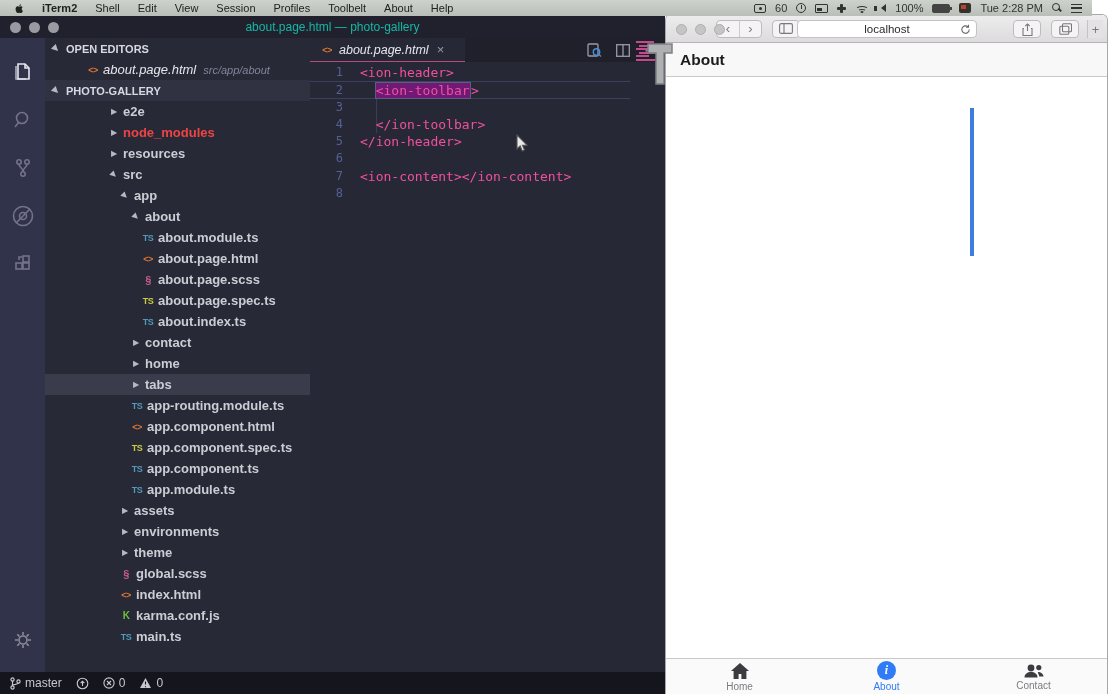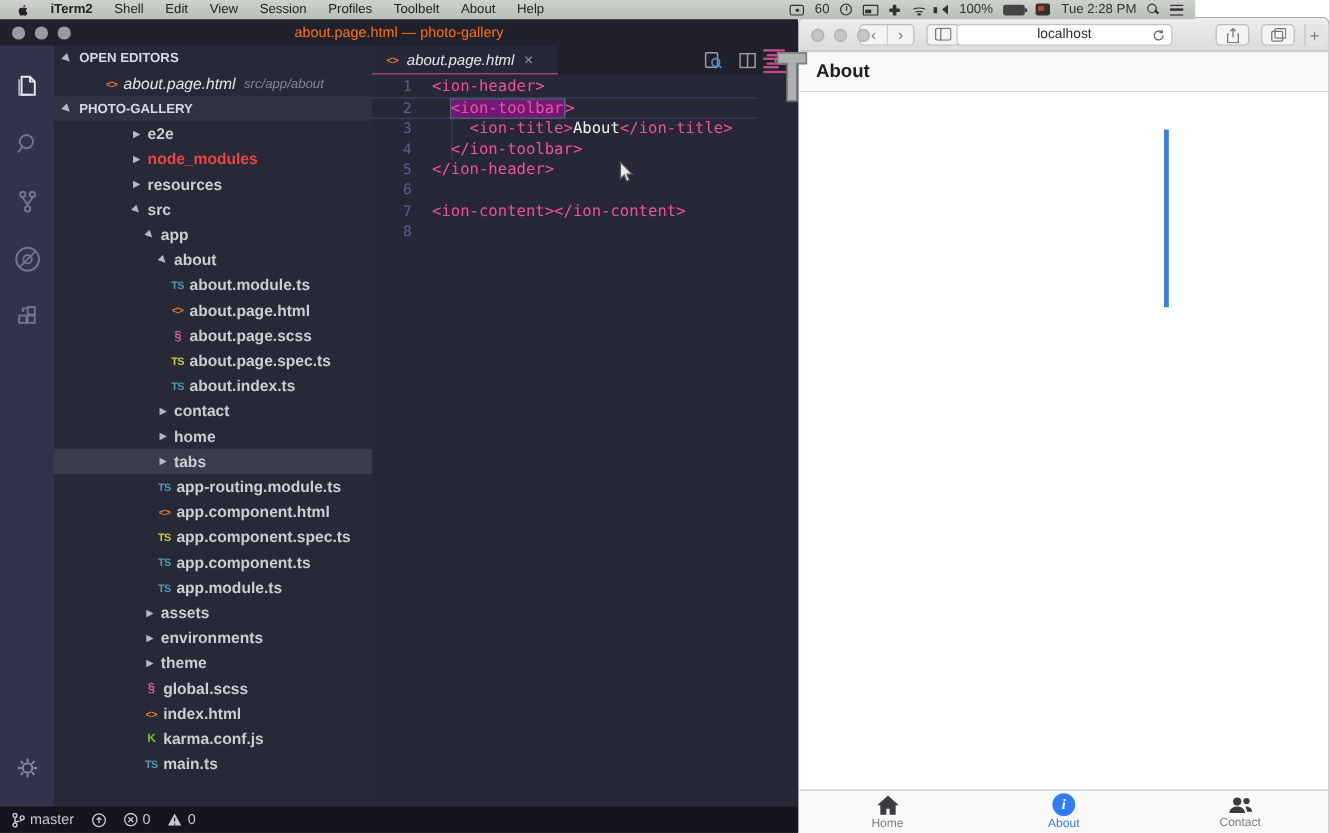--- a/index.html
+++ b/index.html
@@ -1,20 +1,20 @@
 <!DOCTYPE html>
 <html><head>
 <meta charset="utf-8">
 <style>
   * { margin:0; padding:0; box-sizing:border-box; }
   html,body { width:1108px; height:694px; overflow:hidden; background:#fff;
     font-family:"Liberation Sans", sans-serif; }
 
   
-  #menubar { position:absolute; left:0; top:0; width:996px; height:16px;
+  #menubar { position:absolute; left:0; top:0; width:1092px; height:16px;
     background:linear-gradient(#cdd2cc,#b9beb8); display:flex; align-items:center;
     font-size:11px; color:#222; z-index:50; }
   .mb-left { display:flex; align-items:center; gap:0; padding-left:10px; }
   .apple-icon { width:11px; height:11px; margin:0 8px 0 4px; }
   .mb-item { padding:0 9px; white-space:nowrap; }
   .mb-item.bold { font-weight:700; }
   .mb-right { margin-left:auto; display:flex; align-items:center; gap:9px; padding-right:10px; color:#333; }
   .st-txt { font-size:11px; }
   .batt { width:18px; height:9px; border:1px solid #444; border-radius:2px; position:relative; background:#444; }
   .batt:after { content:""; position:absolute; right:-3px; top:2px; width:2px; height:3px; background:#444; }
@@ -36,21 +36,21 @@
   .dispic:after{ content:""; position:absolute; left:1px; bottom:1px; width:5px; height:3px; background:#333; }
   .recic{ width:12px; height:9px; border:1.2px solid #333; border-radius:2px; position:relative; }
   .recic:after{ content:""; position:absolute; left:4px; top:2.5px; width:3px; height:3px; border-radius:50%; background:#333; }
   .fanic{ width:3px; height:9px; background:#333; border-radius:1px; position:relative; margin:0 3px; }
   .fanic:before{ content:""; position:absolute; left:-3px; top:3px; width:9px; height:3px; background:#333; border-radius:1px; }
 
   
   #vscode { position:absolute; left:0; top:16px; width:665px; height:678px;
     background:#262836; color:#ccccd2; font-size:13px; }
   #vs-titlebar { height:22px; background:#20212c; display:flex; align-items:center;
-    justify-content:center; position:relative; font-size:12px; color:#f97316; }
+    justify-content:center; position:relative; font-size:12px; color:#14b8a6; }
   .lights { position:absolute; left:10px; top:6px; display:flex; gap:8px; }
   .light { width:11px; height:11px; border-radius:50%; background:#9a9aa2; }
   #vs-main { display:flex; height:634px; }
 
   
   #activitybar { width:45px; background:#31334a; display:flex; flex-direction:column;
     align-items:center; padding-top:10px; gap:0; position:relative; }
   .act-ic { width:45px; height:48px; display:flex; align-items:center; justify-content:center; }
   .act-ic svg { stroke:#73738a; fill:none; stroke-width:1.6; }
   .act-ic.active svg { stroke:#e6e6ef; }
@@ -401,21 +401,20 @@
       <div class="cl">
             <span class="num">1</span>
             <span class="src"><span class="tg">&lt;ion-header&gt;</span></span>
           </div>
           <div class="cl current">
             <span class="num">2</span>
             <span class="src"><span class="tg">  </span><span class="tg hl">&lt;ion-toolbar</span><span class="caret"></span><span class="tg">&gt;</span></span>
           </div>
           <div class="cl">
             <span class="num">3</span>
-            <span class="src"><span class="tg">    &lt;ion-title&gt;</span><span class="tx">About</span><span class="tg">&lt;/ion-title&gt;</span></span>
           </div>
           <div class="cl">
             <span class="num">4</span>
             <span class="src"><span class="tg">  &lt;/ion-toolbar&gt;</span></span>
           </div>
           <div class="cl">
             <span class="num">5</span>
             <span class="src"><span class="tg">&lt;/ion-header&gt;</span></span>
           </div>
           <div class="cl">

